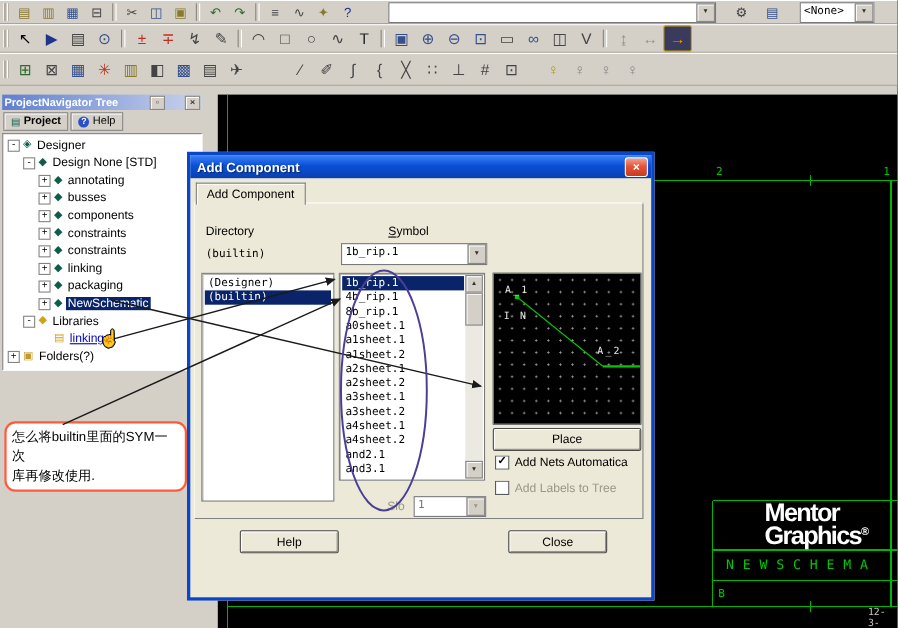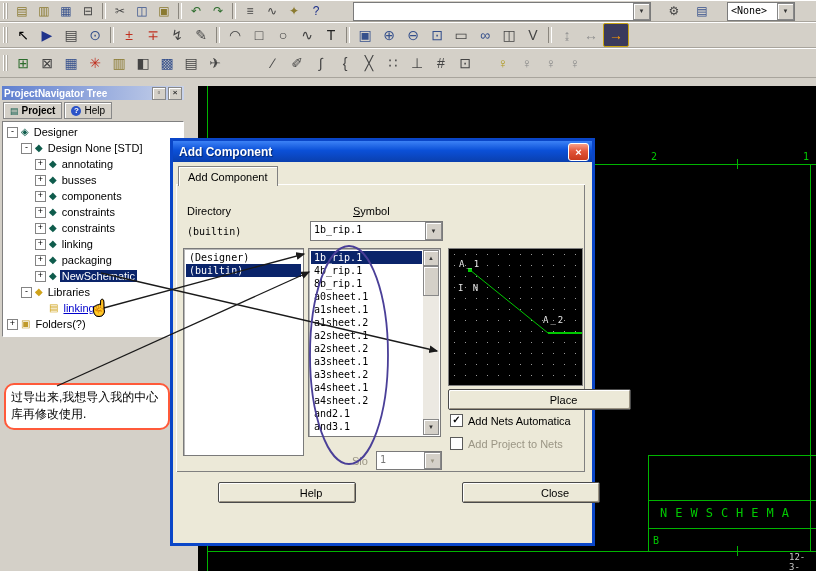--- a/index.html
+++ b/index.html
@@ -32,21 +32,21 @@
   .zone{position:absolute;color:#00c800;font-size:10px;font-family:"DejaVu Sans Mono",monospace;}
   .z2{left:453px;top:65px;} .z1{left:605px;top:65px;} .zb{left:455px;top:449px;}
   .logo{position:absolute;left:497px;top:371px;color:#fff;font-weight:bold;font-size:23px;line-height:18px;
         letter-spacing:-1.5px;white-space:nowrap;}
   .logo .reg{font-size:10px;vertical-align:super;letter-spacing:0;}
   .sheetname{position:absolute;left:462px;top:420px;color:#00c800;font-family:"DejaVu Sans Mono",monospace;
              font-size:12px;letter-spacing:8px;white-space:nowrap;}
   .sheetdate{position:absolute;left:591px;top:466px;color:#c8c8c8;font-size:9px;font-family:"DejaVu Sans Mono",monospace;}
   
   .navigator{position:absolute;left:2px;top:86px;width:182px;z-index:5;}
-  .nav-title{height:14px;display:flex;align-items:center;gap:2px;padding:0 2px;
+  .nav-title{height:14px;display:flex;align-items:center;gap:18px;padding:0 2px;
              background:linear-gradient(90deg,#5f7fd0,#c9d3ea);color:#fff;font-size:10px;font-weight:bold;}
   .nav-title-text{flex:1;white-space:nowrap;overflow:hidden;}
   .nav-btn{width:12px;height:11px;background:#d4d0c8;border:1px solid #888;box-shadow:inset 1px 1px 0 #fff;
            color:#333;font-size:8px;line-height:9px;text-align:center;flex:none;}
   .nav-tabs{display:flex;gap:2px;padding:2px 1px;background:#d4d0c8;}
   .nav-tab{height:15px;display:flex;align-items:center;gap:3px;padding:0 6px;background:#d4d0c8;
            border:1px solid #888;box-shadow:inset 1px 1px 0 #fff;font-size:10px;}
   .ptab-icon{color:#0f5c4c;font-size:9px;}
   .htab-icon{width:10px;height:10px;border-radius:50%;background:#2a52c8;color:#fff;font-size:8px;line-height:10px;
              text-align:center;font-weight:bold;}
@@ -102,21 +102,21 @@
         font-size:6px;display:flex;align-items:center;justify-content:center;color:#333;}
   .sthumb{height:28px;flex:none;background:#d4d0c8;border:1px solid #888;box-shadow:inset 1px 1px 0 #fff;}
   .strack{flex:1;}
   .preview{position:absolute;left:275px;top:86px;width:133px;height:136px;background:#000;border:1px solid #808080;
            background-image:radial-gradient(circle,#9a9a9a 0.8px,transparent 1px);background-size:11px 11px;
            overflow:hidden;}
   .pin{position:absolute;color:#e8e8e8;font-family:"DejaVu Sans Mono",monospace;font-size:9px;letter-spacing:2px;}
   .p1{left:10px;top:10px;} .p2{left:9px;top:34px;} .p3{left:94px;top:66px;}
   .pbtn{position:absolute;display:flex;align-items:center;justify-content:center;background:#ece9d8;
         border:1px solid #4a4a4a;border-radius:2px;box-shadow:inset 1px 1px 0 #fff, inset -1px -1px 0 #9a9383;
-        font-size:11px;padding-left:48px;}
+        font-size:11px;}
   .place{left:275px;top:227px;width:133px;height:19px;}
   .help{left:45px;top:320px;width:88px;height:19px;}
   .close{left:289px;top:320px;width:88px;height:19px;}
   .cb{position:absolute;display:flex;align-items:center;gap:5px;}
   .cb1{left:277px;top:252px;width:132px;overflow:hidden;white-space:nowrap;}
   .cb2{left:277px;top:275px;width:132px;overflow:hidden;white-space:nowrap;}
   .cbbox{width:11px;height:11px;flex:none;background:#fff;border:1px solid #5a5a5a;font-size:10px;line-height:9px;
          text-align:center;font-weight:bold;}
   .cb2 .cblbl{color:#9b9685;}
   
@@ -354,20 +354,24 @@
         <line x1="539" y1="460" x2="539" y2="470"></line>
         <line x1="450" y1="369" x2="450" y2="465"></line>
         <line x1="450" y1="369" x2="618" y2="369"></line>
         <line x1="450" y1="414" x2="618" y2="414"></line>
         <line x1="450" y1="442" x2="618" y2="442"></line>
       </g>
     </svg>
     <div class="zone z2">2</div>
     <div class="zone z1">1</div>
     <div class="zone zb">B</div>
+    <div class="logo">
+      <div>Mentor</div>
+      <div><span>Graphics</span><span class="reg">®</span></div>
+    </div>
     <div class="sheetname">NEWSCHEMA</div>
     <div class="sheetdate">12-3-</div>
   </div>
 
   <div class="navigator">
     <div class="nav-title">
       <span class="nav-title-text">ProjectNavigator Tree</span>
       <span class="nav-btn"><span>▫</span></span>
       <span class="nav-btn"><span>×</span></span>
     </div>
@@ -444,21 +448,21 @@
         </div>
         <div class="tree-row" style="padding-left: 4px;">
           <span class="tree-expand">+</span>
           <span class="tree-icon" style="color: rgb(192, 154, 42);">▣</span>
           <span class="tree-label">Folders(?)</span>
         </div>
       </div>
   </div>
 
   <div class="callout">
-    <div>过导出来,我想导入我的中心</div>
+    <div>怎么将builtin里面的SYM一次</div>
     <div>库再修改使用.</div>
   </div>
 
   <div class="dialog">
     <div class="dlg-title">
       <span class="dlg-title-text">Add Component</span>
       <span class="dlg-close">
           <span>×</span>
         </span>
     </div>
@@ -521,21 +525,21 @@
       </div>
 
       <div class="pbtn place">Place</div>
 
       <div class="cb cb1">
         <span class="cbbox">✓</span>
         <span class="cblbl">Add Nets Automatica</span>
       </div>
       <div class="cb cb2">
         <span class="cbbox"></span>
-        <span class="cblbl">Add Project to Nets</span>
+        <span class="cblbl">Add Labels to Tree</span>
       </div>
 
       <div class="lbl slot-lbl">Slo</div>
       <div class="combo slot-combo">
         <div class="combo-text">1</div>
         <div class="combo-btn">▼</div>
       </div>
 
       <div class="pbtn help">Help</div>
       <div class="pbtn close">Close</div>

